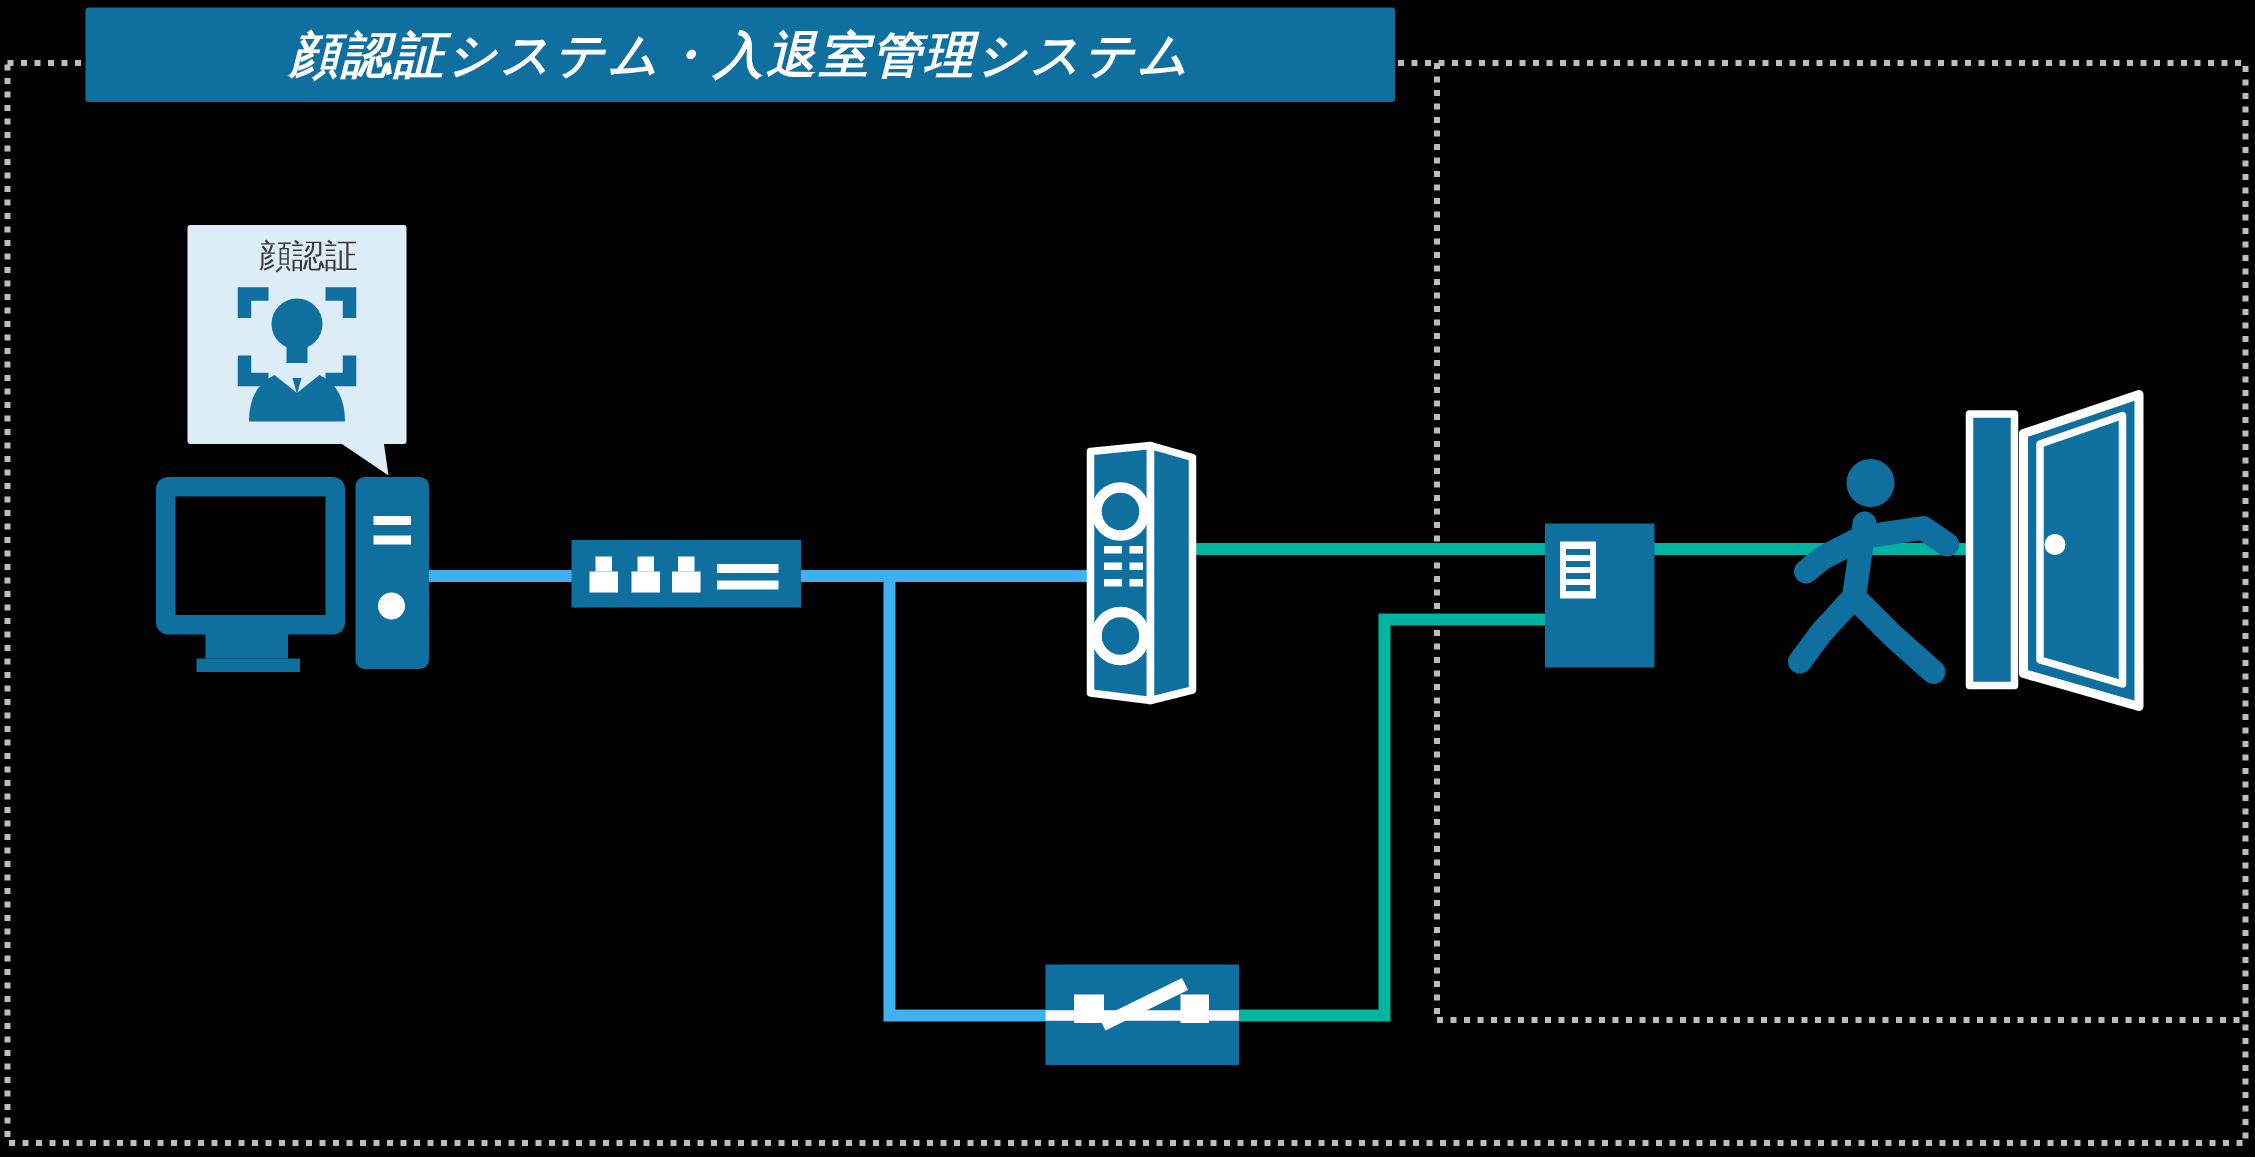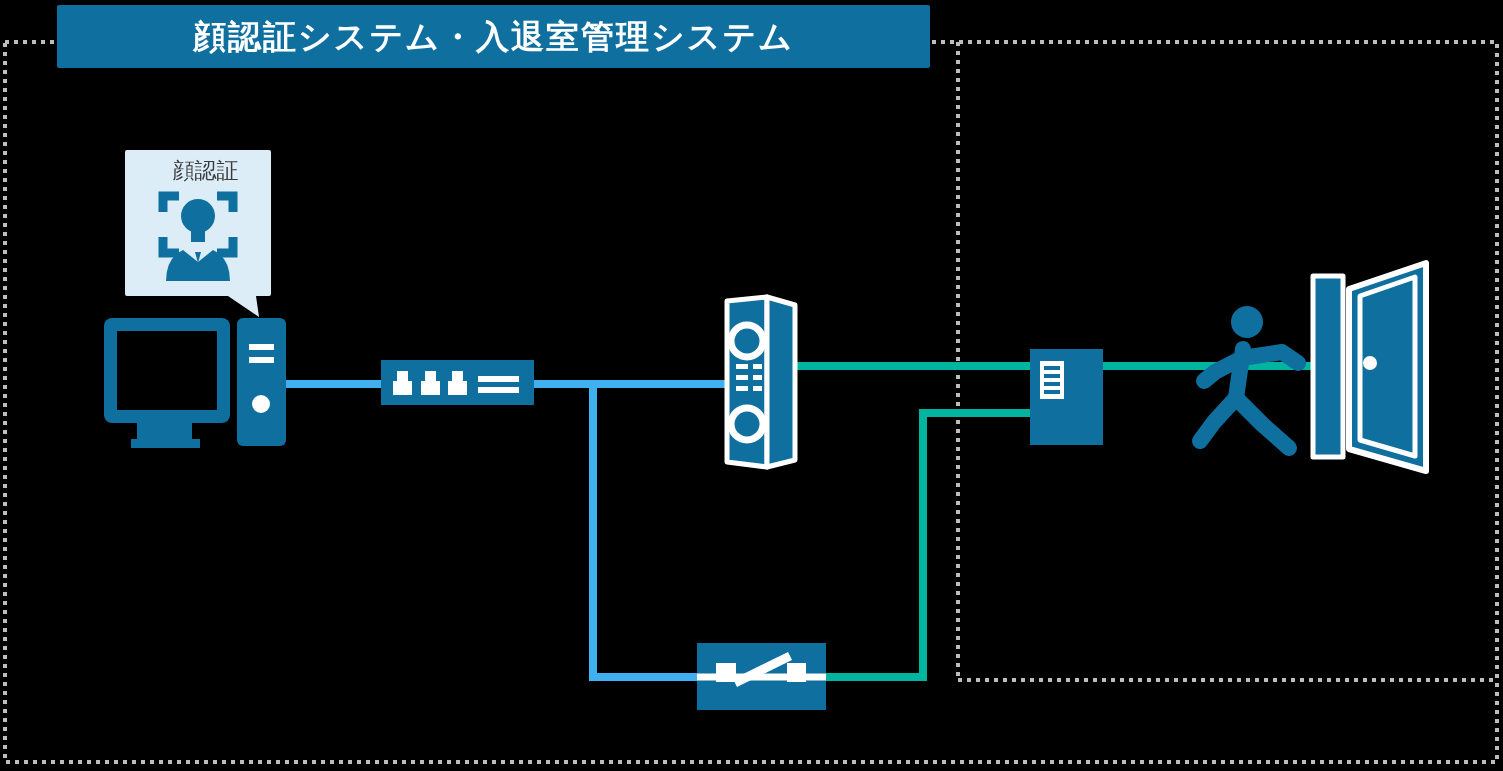--- a/index.html
+++ b/index.html
@@ -1,20 +1,20 @@
 <!DOCTYPE html>
 <html style="--background: #000000; --primary_blue: #0f6f9f; --header_teal: #0b7d6e; --lan_line_blue: #3fb0f0; --control_line_teal: #00b5a0; --bubble_bg: #dcedf8; --bubble_text: #3a3a3a; --dash_gray: #bdbdbd; --white: #ffffff;"><head>
 <meta charset="utf-8">
 <style>
   html,body{margin:0;padding:0;background:var(--background,#000);}
   .stage{position:relative;width:1503px;height:771px;background:var(--background,#000);overflow:hidden;
          font-family:"Liberation Sans","DejaVu Sans",sans-serif;}
   .stage svg{position:absolute;left:0;top:0;}
   .hdr{position:absolute;top:5px;height:63px;line-height:63px;text-align:center;
-       color:#fff;font-weight:bold;font-size:33px;border-radius:2px;letter-spacing:2px;}
+       color:#fff;font-weight:bold;font-size:33px;border-radius:2px;letter-spacing:2px;font-style:italic;}
   .hdr-main{left:57px;width:873px;background:var(--primary_blue,#0f6f9f);}
   .hdr-peri{left:1063px;width:334px;background:var(--header_teal,#0b7d6e);}
   .bubble-label{position:absolute;left:125px;top:156px;width:161px;text-align:center;
                 font-size:22px;color:var(--bubble_text,#3a3a3a);}
   
   .f-blue{fill:var(--primary_blue,#0f6f9f);}
   .f-white{fill:var(--white,#fff);}
   .f-bubble{fill:var(--bubble_bg,#dcedf8);}
   .f-none{fill:none;}
   .s-white{stroke:var(--white,#fff);}

